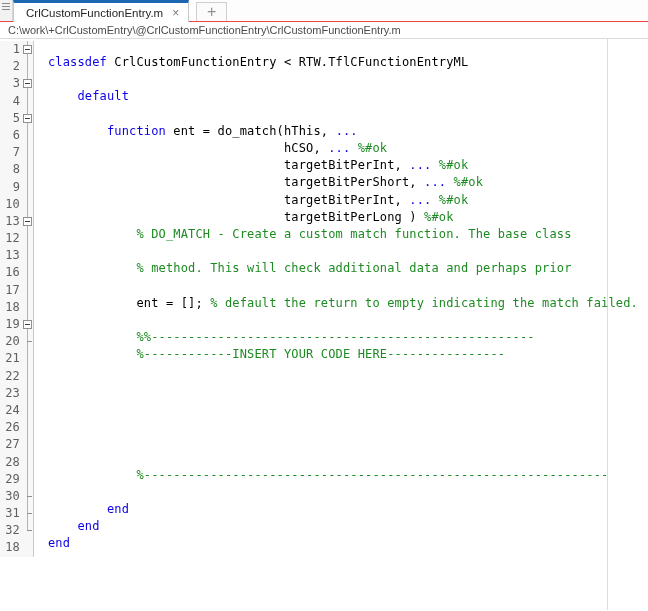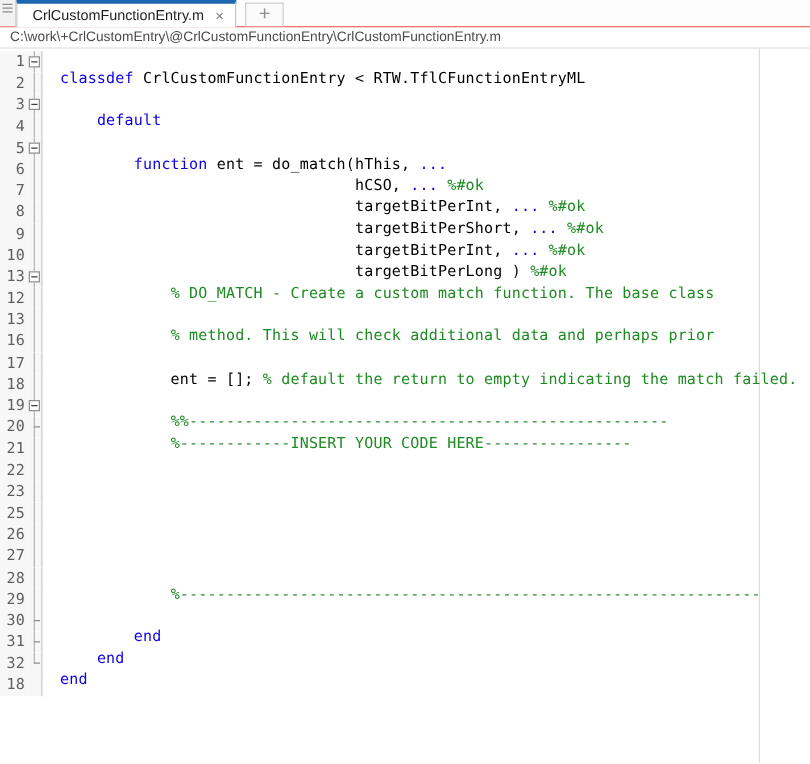--- a/index.html
+++ b/index.html
@@ -93,21 +93,21 @@
         <div class="row"><span class="ln">12</span><span class="fold t-line"></span></div>
         <div class="row"><span class="ln">13</span><span class="fold t-line"></span><span class="code"><span class="c-p">            </span><span class="c-c">% method. This will check additional data and perhaps prior</span></span></div>
         <div class="row"><span class="ln">16</span><span class="fold t-line"></span><span class="code"></span></div>
         <div class="row"><span class="ln">17</span><span class="fold t-line"></span><span class="code"><span class="c-p">            ent = []; </span><span class="c-c">% default the return to empty indicating the match failed.</span></span></div>
         <div class="row"><span class="ln">18</span><span class="fold t-line"></span><span class="code"></span></div>
         <div class="row"><span class="ln">19</span><span class="fold t-minus"><span class="foldbox"></span></span><span class="code"><span class="c-p">            </span><span class="c-c">%%----------------------------------------------------</span></span></div>
         <div class="row"><span class="ln">20</span><span class="fold t-tick"></span><span class="code"><span class="c-p">            </span><span class="c-c">%------------INSERT YOUR CODE HERE----------------</span></span></div>
         <div class="row"><span class="ln">21</span><span class="fold t-line"></span><span class="code"></span></div>
         <div class="row"><span class="ln">22</span><span class="fold t-line"></span><span class="code"></span></div>
         <div class="row"><span class="ln">23</span><span class="fold t-line"></span><span class="code"></span></div>
-        <div class="row"><span class="ln">25</span><span class="fold t-line"></span><span class="code"></span></div>
+        <div class="row"><span class="ln">24</span><span class="fold t-line"></span><span class="code"></span></div>
         <div class="row"><span class="ln">26</span><span class="fold t-line"></span><span class="code"></span></div>
         <div class="row"><span class="ln">27</span><span class="fold t-line"></span><span class="code"></span></div>
         <div class="row"><span class="ln">28</span><span class="fold t-line"></span><span class="code"><span class="c-p">            </span><span class="c-c">%---------------------------------------------------------------</span></span></div>
         <div class="row"><span class="ln">29</span><span class="fold t-line"></span><span class="code"></span></div>
         <div class="row"><span class="ln">30</span><span class="fold t-tick"></span><span class="code"><span class="c-p">        </span><span class="c-k">end</span></span></div>
         <div class="row"><span class="ln">31</span><span class="fold t-tick"></span><span class="code"><span class="c-p">    </span><span class="c-k">end</span></span></div>
         <div class="row"><span class="ln">32</span><span class="fold t-corner"></span><span class="code"><span class="c-k">end</span></span></div>
         <div class="row"><span class="ln">18</span><span class="fold t-none"></span><span class="code"></span></div>
       </div>
   </div>

